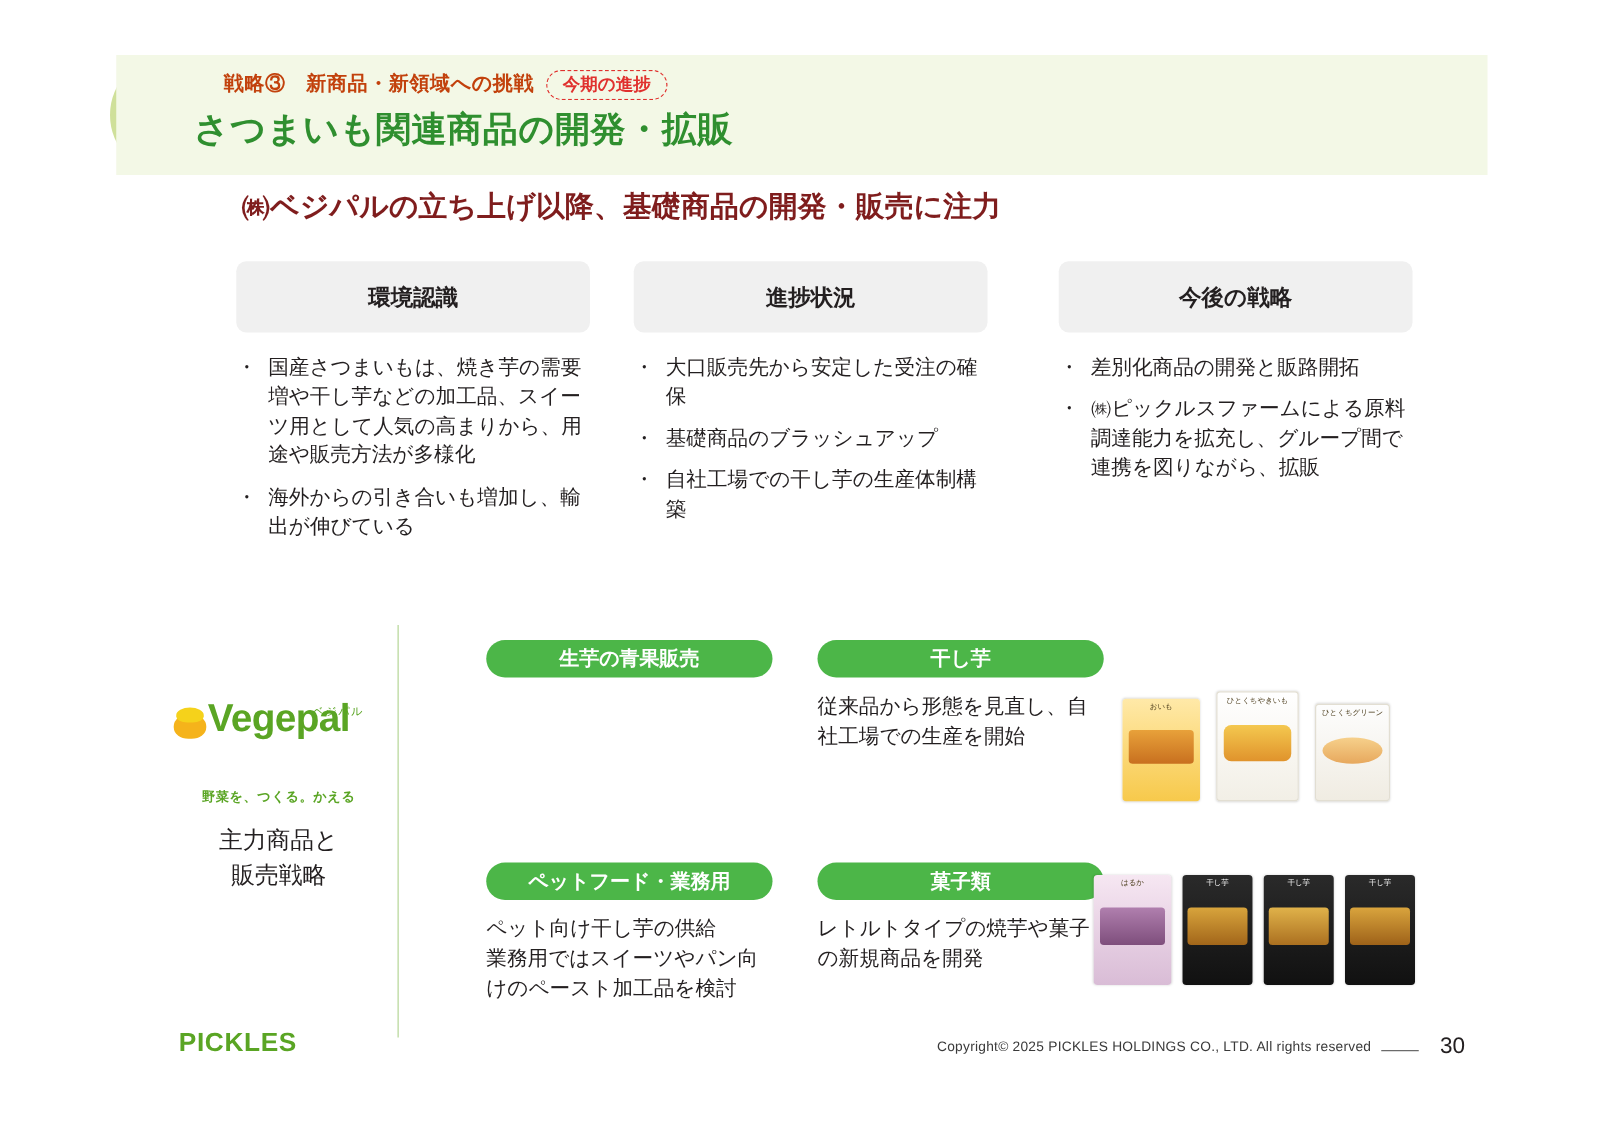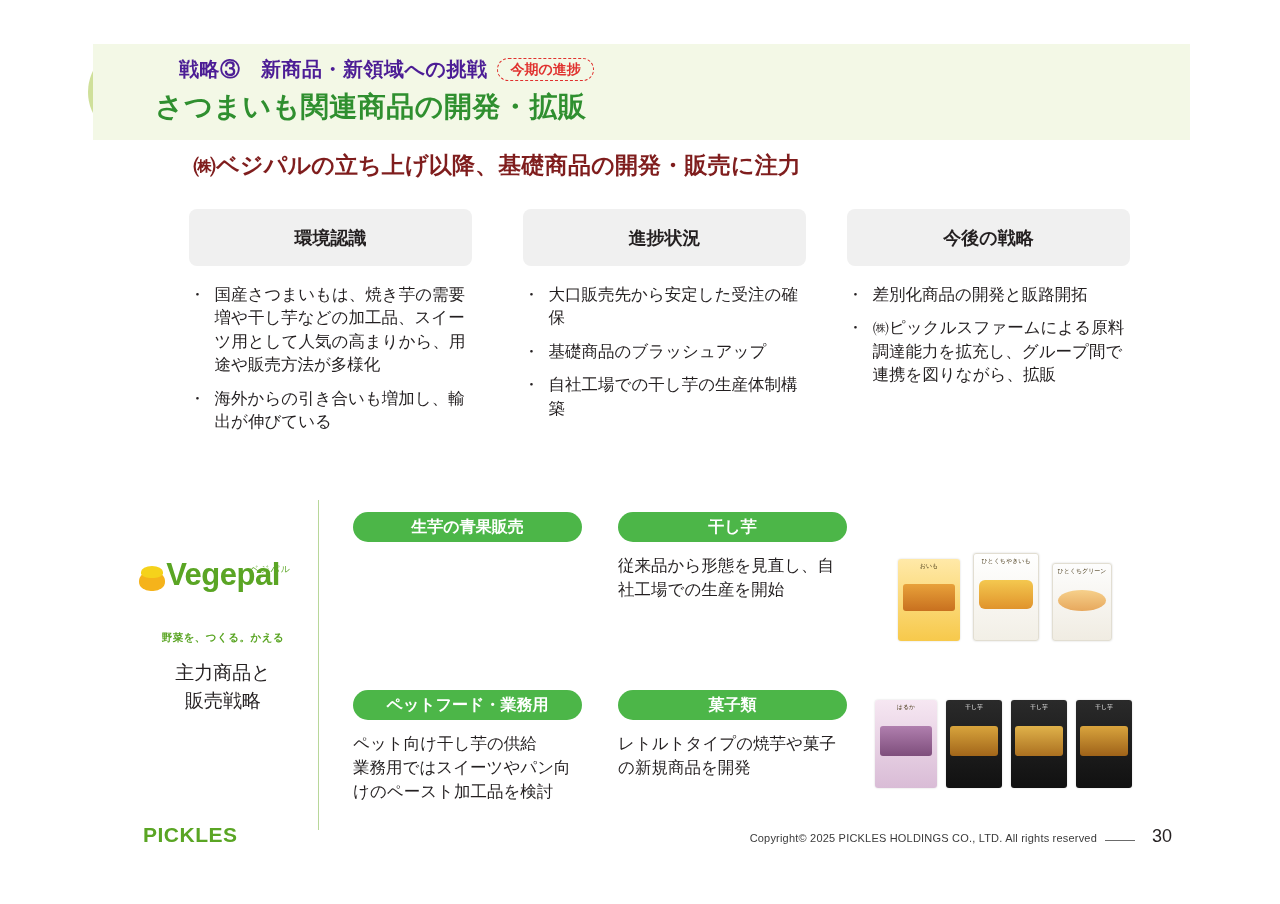--- a/index.html
+++ b/index.html
@@ -20,21 +20,21 @@
   .header-leaf {
     position: absolute; left: 88px; top: 44px;
     width: 52px; height: 96px;
     background: #cfe09a;
     border-top-left-radius: 48px 48px;
     border-bottom-left-radius: 48px 48px;
   }
   .header-inner { position: absolute; left: 155px; top: 56px; }
   .strategy-line { display:flex; align-items:center; gap:10px; }
   .strategy-label {
-    font-size: 20px; font-weight: bold; color: #4c1d95; letter-spacing: .5px; padding-left: 24px;
+    font-size: 16px; font-weight: bold; color: #c2410c; letter-spacing: .5px; padding-left: 24px;
   }
   .progress-pill {
     border: 1.6px dashed #e0312e;
     border-radius: 14px;
     color: #e0312e; font-size: 14px; font-weight: bold;
     padding: 2px 12px 3px; line-height: 1.2;
   }
   .header-title {
     margin-top: 5px;
     font-size: 28px; font-weight: bold; color: #2f8f2f; letter-spacing: .5px;
@@ -42,21 +42,21 @@
 
   
   .lead {
     position: absolute; left: 193px; top: 150px;
     font-size: 23px; color: #7f1d1d; font-weight: bold; letter-spacing: .2px;
   }
 
   
   .col { position: absolute; top: 209px; width: 283px; }
   .col.c1 { left: 165px; margin-left: 24px; }
-  .col.c2 { left: 507px; margin-left: 16px; }
+  .col.c2 { left: 507px; }
   .col.c3 { left: 847px; }
   .col-head {
     height: 57px; background: #f0f0f0; border-radius: 8px;
     display:flex; align-items:center; justify-content:center;
     font-size: 18px; color:#231f20; font-weight: bold;
   }
   .col-body { margin-top: 17px; }
   .bullet {
     display:flex; gap: 9px; margin-bottom: 10px;
     font-size: 16.5px; line-height: 1.42; color:#231f20;
@@ -85,21 +85,21 @@
   }
   .logo-kana {
     font-size: 9px; color:#5aa524; letter-spacing:1px; position:absolute;
     right: 12px; top: 6px;
   }
   .logo-tag { font-size: 10.5px; color:#5aa524; font-weight:bold; letter-spacing: .5px; margin-top:2px; }
   .brand-sub {
     margin-top: 14px; font-size: 19px; font-weight: normal; color:#231f20; line-height:1.45;
   }
 
-  .cat { position: absolute; }
+  .cat { position: absolute; margin-left: 36px; }
   .cat .pill {
     width: 229px; height: 30px; border-radius: 15px; background:#4cb648;
     color:#fff; font-size: 16px; font-weight:bold;
     display:flex; align-items:center; justify-content:center;
   }
   .cat .desc {
     margin-top: 12px; font-size: 16.5px; line-height: 1.45; color:#231f20;
     width: 229px;
   }
   .cat.k1 { left: 353px; top: 512px; }

